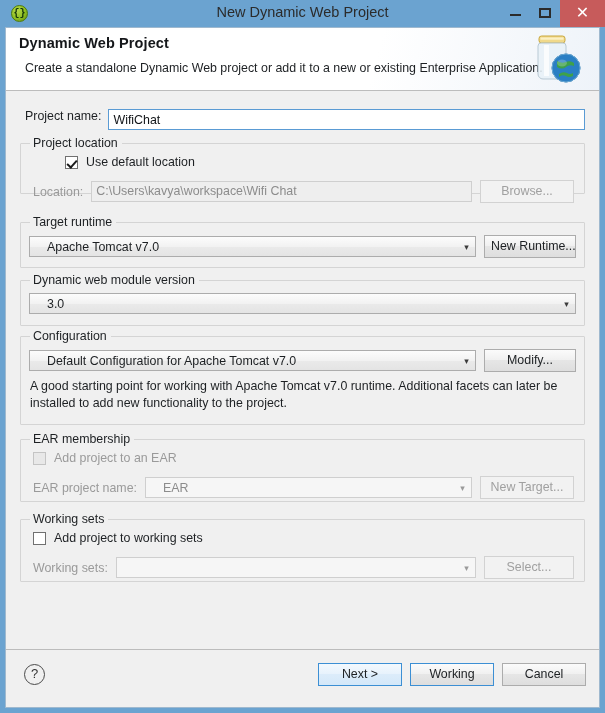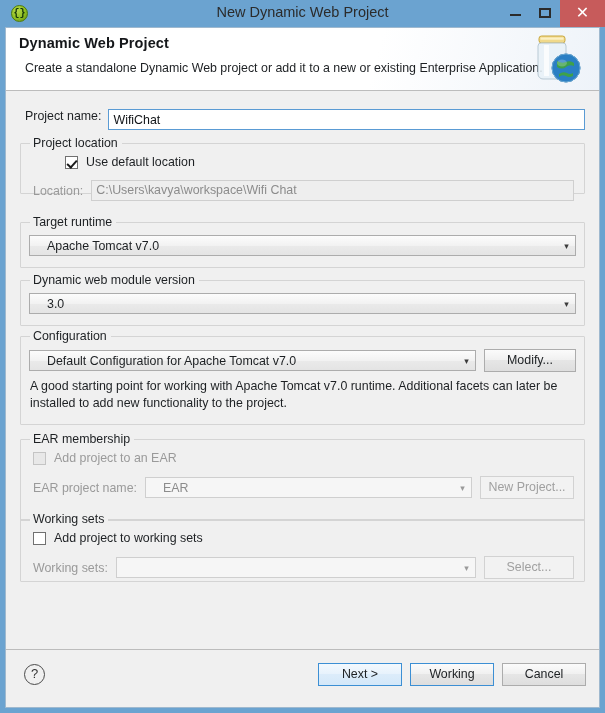--- a/index.html
+++ b/index.html
@@ -422,30 +422,32 @@
         <span class="glabel">Project location</span>
 
         <div class="cbrow" style="left:12px; top:11px;padding-left:32px;">
           <span class="cbox checked"></span>
           <span class="cblabel">Use default location</span>
         </div>
 
         <div class="fieldrow" style="left:12px; right:10px; top:36px;">
           <span class="fl">Location:</span>
           <div class="txt-dis" style="flex:1 1 auto;">C:\Users\kavya\workspace\Wifi Chat</div>
+          <div class="btn dis" style="margin-left:8px; width:94px; min-width:94px;">Browse...</div>
         </div>
       </div>
 
       <div class="group" style="top:131px; height:46px;">
         <span class="glabel">Target runtime</span>
         <div class="fieldrow" style="left:8px; right:8px; top:12px;">
           <div class="combo" style="flex:1 1 auto;">
             <span>Apache Tomcat v7.0</span>
             <span class="arrow">▾</span>
           </div>
+          <div class="btn" style="margin-left:8px; width:92px; min-width:92px;">New Runtime...</div>
         </div>
       </div>
 
       <div class="group" style="top:189px; height:46px;">
         <span class="glabel">Dynamic web module version</span>
         <div class="fieldrow" style="left:8px; right:8px; top:12px;border-radius:6px;">
           <div class="combo" style="flex:1 1 auto;">
             <span>3.0</span>
             <span class="arrow">▾</span>
           </div>
@@ -457,35 +459,35 @@
         <div class="fieldrow" style="left:8px; right:8px; top:12px;">
           <div class="combo" style="flex:1 1 auto;">
             <span>Default Configuration for Apache Tomcat v7.0</span>
             <span class="arrow">▾</span>
           </div>
           <div class="btn" style="margin-left:8px; width:92px; min-width:92px;">Modify...</div>
         </div>
         <div class="helptext" style="left:9px; right:12px; top:41px;">A good starting point for working with Apache Tomcat v7.0 runtime. Additional facets can later be installed to add new functionality to the project.</div>
       </div>
 
-      <div class="group disabled" style="top:348px; height:82px;">
+      <div class="group disabled" style="top:348px; height:63px;">
         <span class="glabel">EAR membership</span>
 
         <div class="cbrow" style="left:12px; top:11px;align-items:center;">
           <span class="cbox dis"></span>
           <span class="cblabel dis">Add project to an EAR</span>
         </div>
 
         <div class="fieldrow" style="left:12px; right:10px; top:36px;">
           <span class="fl">EAR project name:</span>
           <div class="combo white dis" style="flex:1 1 auto;">
             <span>EAR</span>
             <span class="arrow">▾</span>
           </div>
-          <div class="btn dis" style="margin-left:8px; width:94px; min-width:94px;">New Project...</div>
+          <div class="btn dis" style="margin-left:8px; width:94px; min-width:94px;">New Target...</div>
         </div>
       </div>
 
       <div class="group" style="top:428px; height:63px;">
         <span class="glabel">Working sets</span>
 
         <div class="cbrow" style="left:12px; top:11px;">
           <span class="cbox"></span>
           <span class="cblabel">Add project to working sets</span>
         </div>

